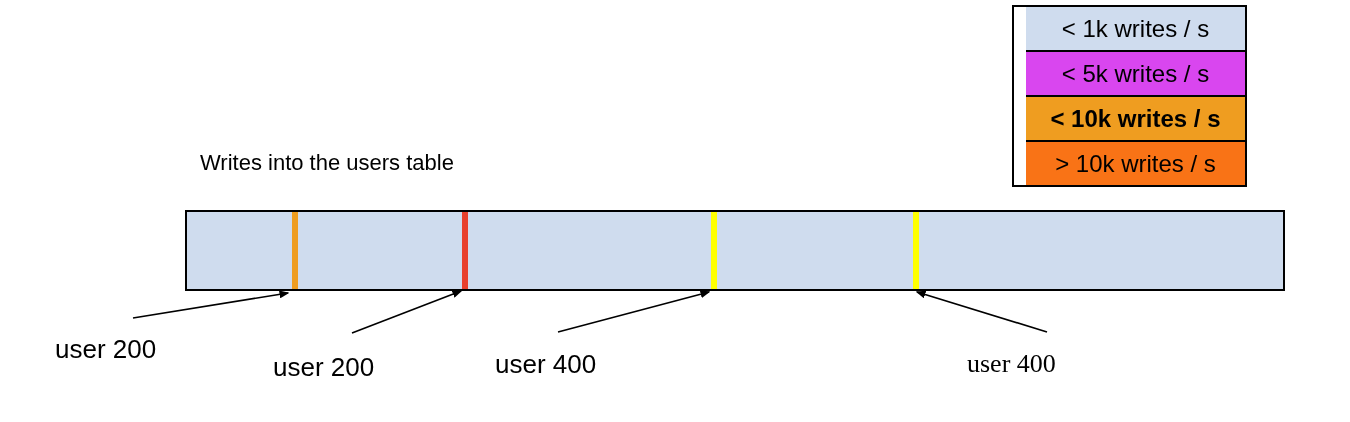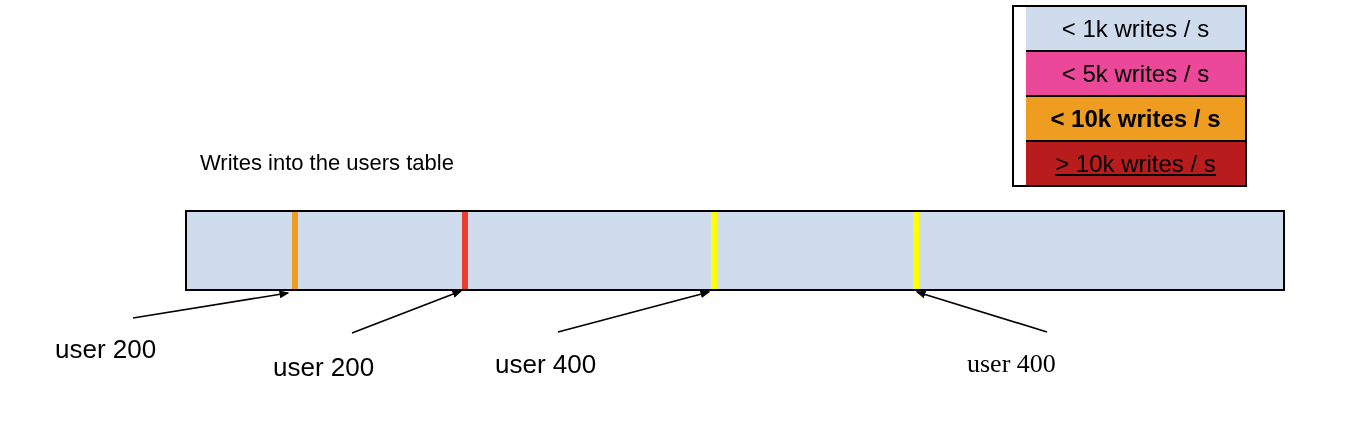--- a/index.html
+++ b/index.html
@@ -87,27 +87,27 @@
 </style>
 </head>
 <body>
 
 <div class="canvas">
 
   <div class="legend">
     <div class="legend-row" style="background-color: rgb(207, 220, 238);">
       <span>&lt; 1k writes / s</span>
     </div>
-    <div class="legend-row" style="background-color: #ec4899;">
+    <div class="legend-row" style="background-color: #d946ef;">
       <span>&lt; 5k writes / s</span>
     </div>
     <div class="legend-row" style="background-color: rgb(239, 157, 32); font-weight: bold;">
       <span>&lt; 10k writes / s</span>
     </div>
-    <div class="legend-row" style="background-color: #b91c1c; text-decoration: underline;">
+    <div class="legend-row" style="background-color: #f97316;">
       <span>&gt; 10k writes / s</span>
     </div>
   </div>
 
   <div class="diagram-title">Writes into the users table</div>
 
   <div class="users-bar" style="background-color: rgb(207, 220, 238);">
     <div class="stripe stripe-0" style="background-color: rgb(239, 157, 32);"></div>
     <div class="stripe stripe-1" style="background-color: rgb(232, 64, 45);"></div>
     <div class="stripe stripe-2" style="background-color: rgb(255, 255, 0);"></div>

